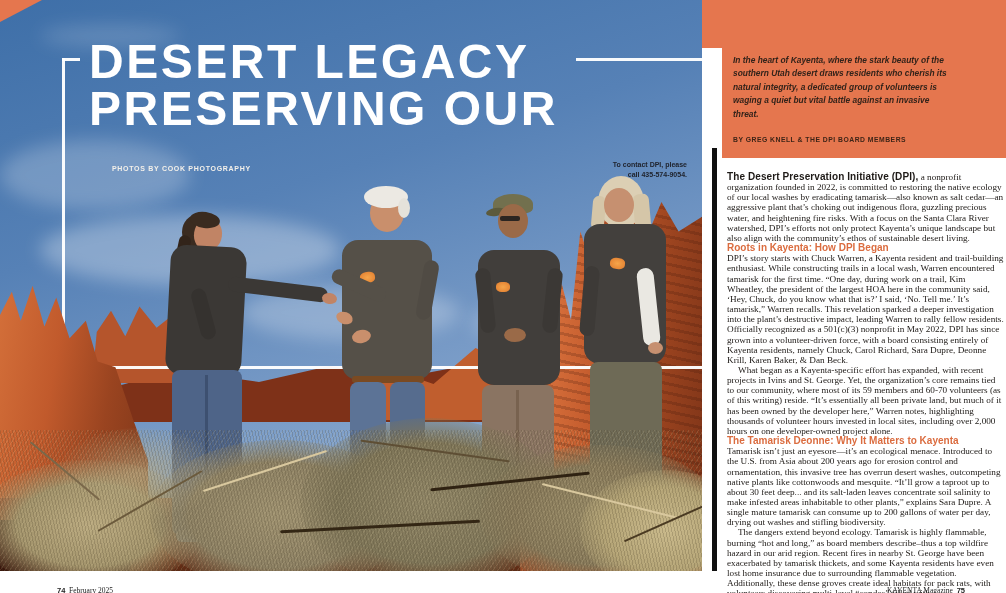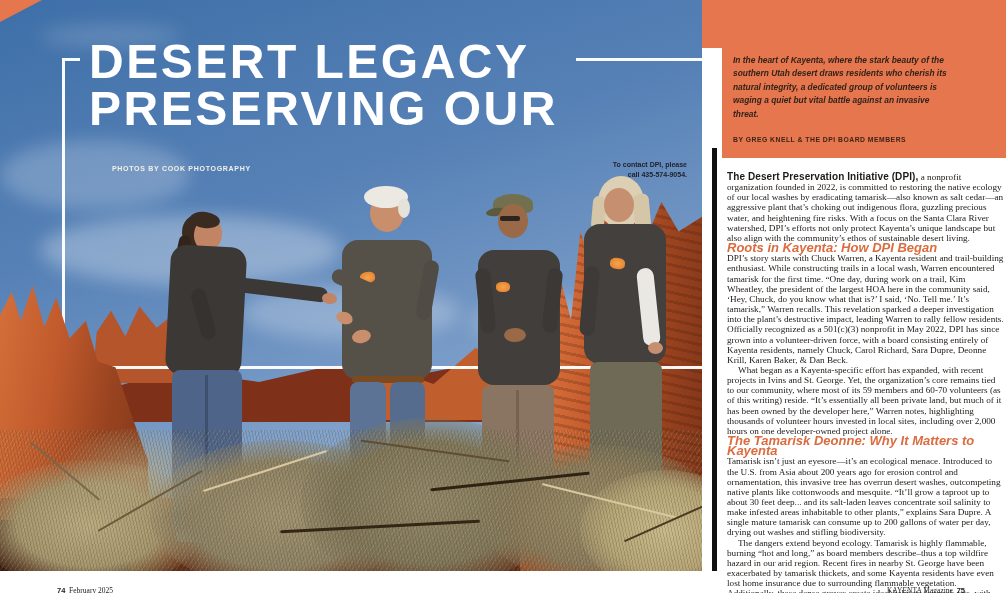--- a/index.html
+++ b/index.html
@@ -36,22 +36,22 @@
   .intro-sliver{position:absolute;left:702px;top:0;width:20px;height:48px;}
   .quote{font-style:italic;font-weight:700;font-size:8.4px;line-height:13.4px;color:#33231A;}
   .byline{margin-top:15px;font-weight:700;font-size:6.8px;letter-spacing:.5px;color:#3D2417;}
   .divider{position:absolute;left:712px;top:148px;width:5px;height:423px;background:#101010;}
 
   .article{position:absolute;left:727px;top:172px;width:277px;
            font-family:"Liberation Serif",serif;font-size:9.2px;line-height:10.15px;color:#1E1A17;}
   .article p{margin:0;}
   .article .ind{text-indent:11px;}
   .lead-bold{font-family:"Liberation Sans",sans-serif;font-weight:700;font-size:10px;letter-spacing:.1px;}
-  .sec-head{color:#DB6C3F;font-family:"Liberation Sans",sans-serif;font-style:italic;font-weight:700;
-            font-size:13px;margin:4px 0 1px 0;}
+  .sec-head{color:#DB6C3F;font-family:"Liberation Sans",sans-serif;font-weight:700;
+            font-size:10px;margin:4px 0 1px 0;}
 
   .footer{position:absolute;top:586px;font-size:7.5px;color:#222;
           font-family:"Liberation Serif",serif;white-space:nowrap;}
   .footer b{font-family:"Liberation Sans",sans-serif;font-size:7.5px;}
   .corner-accent{position:absolute;left:0;top:0;width:42px;height:22px;z-index:9;
                  clip-path:polygon(0 0,100% 0,0 100%);}
 </style>
 </head>
 <body>
 

